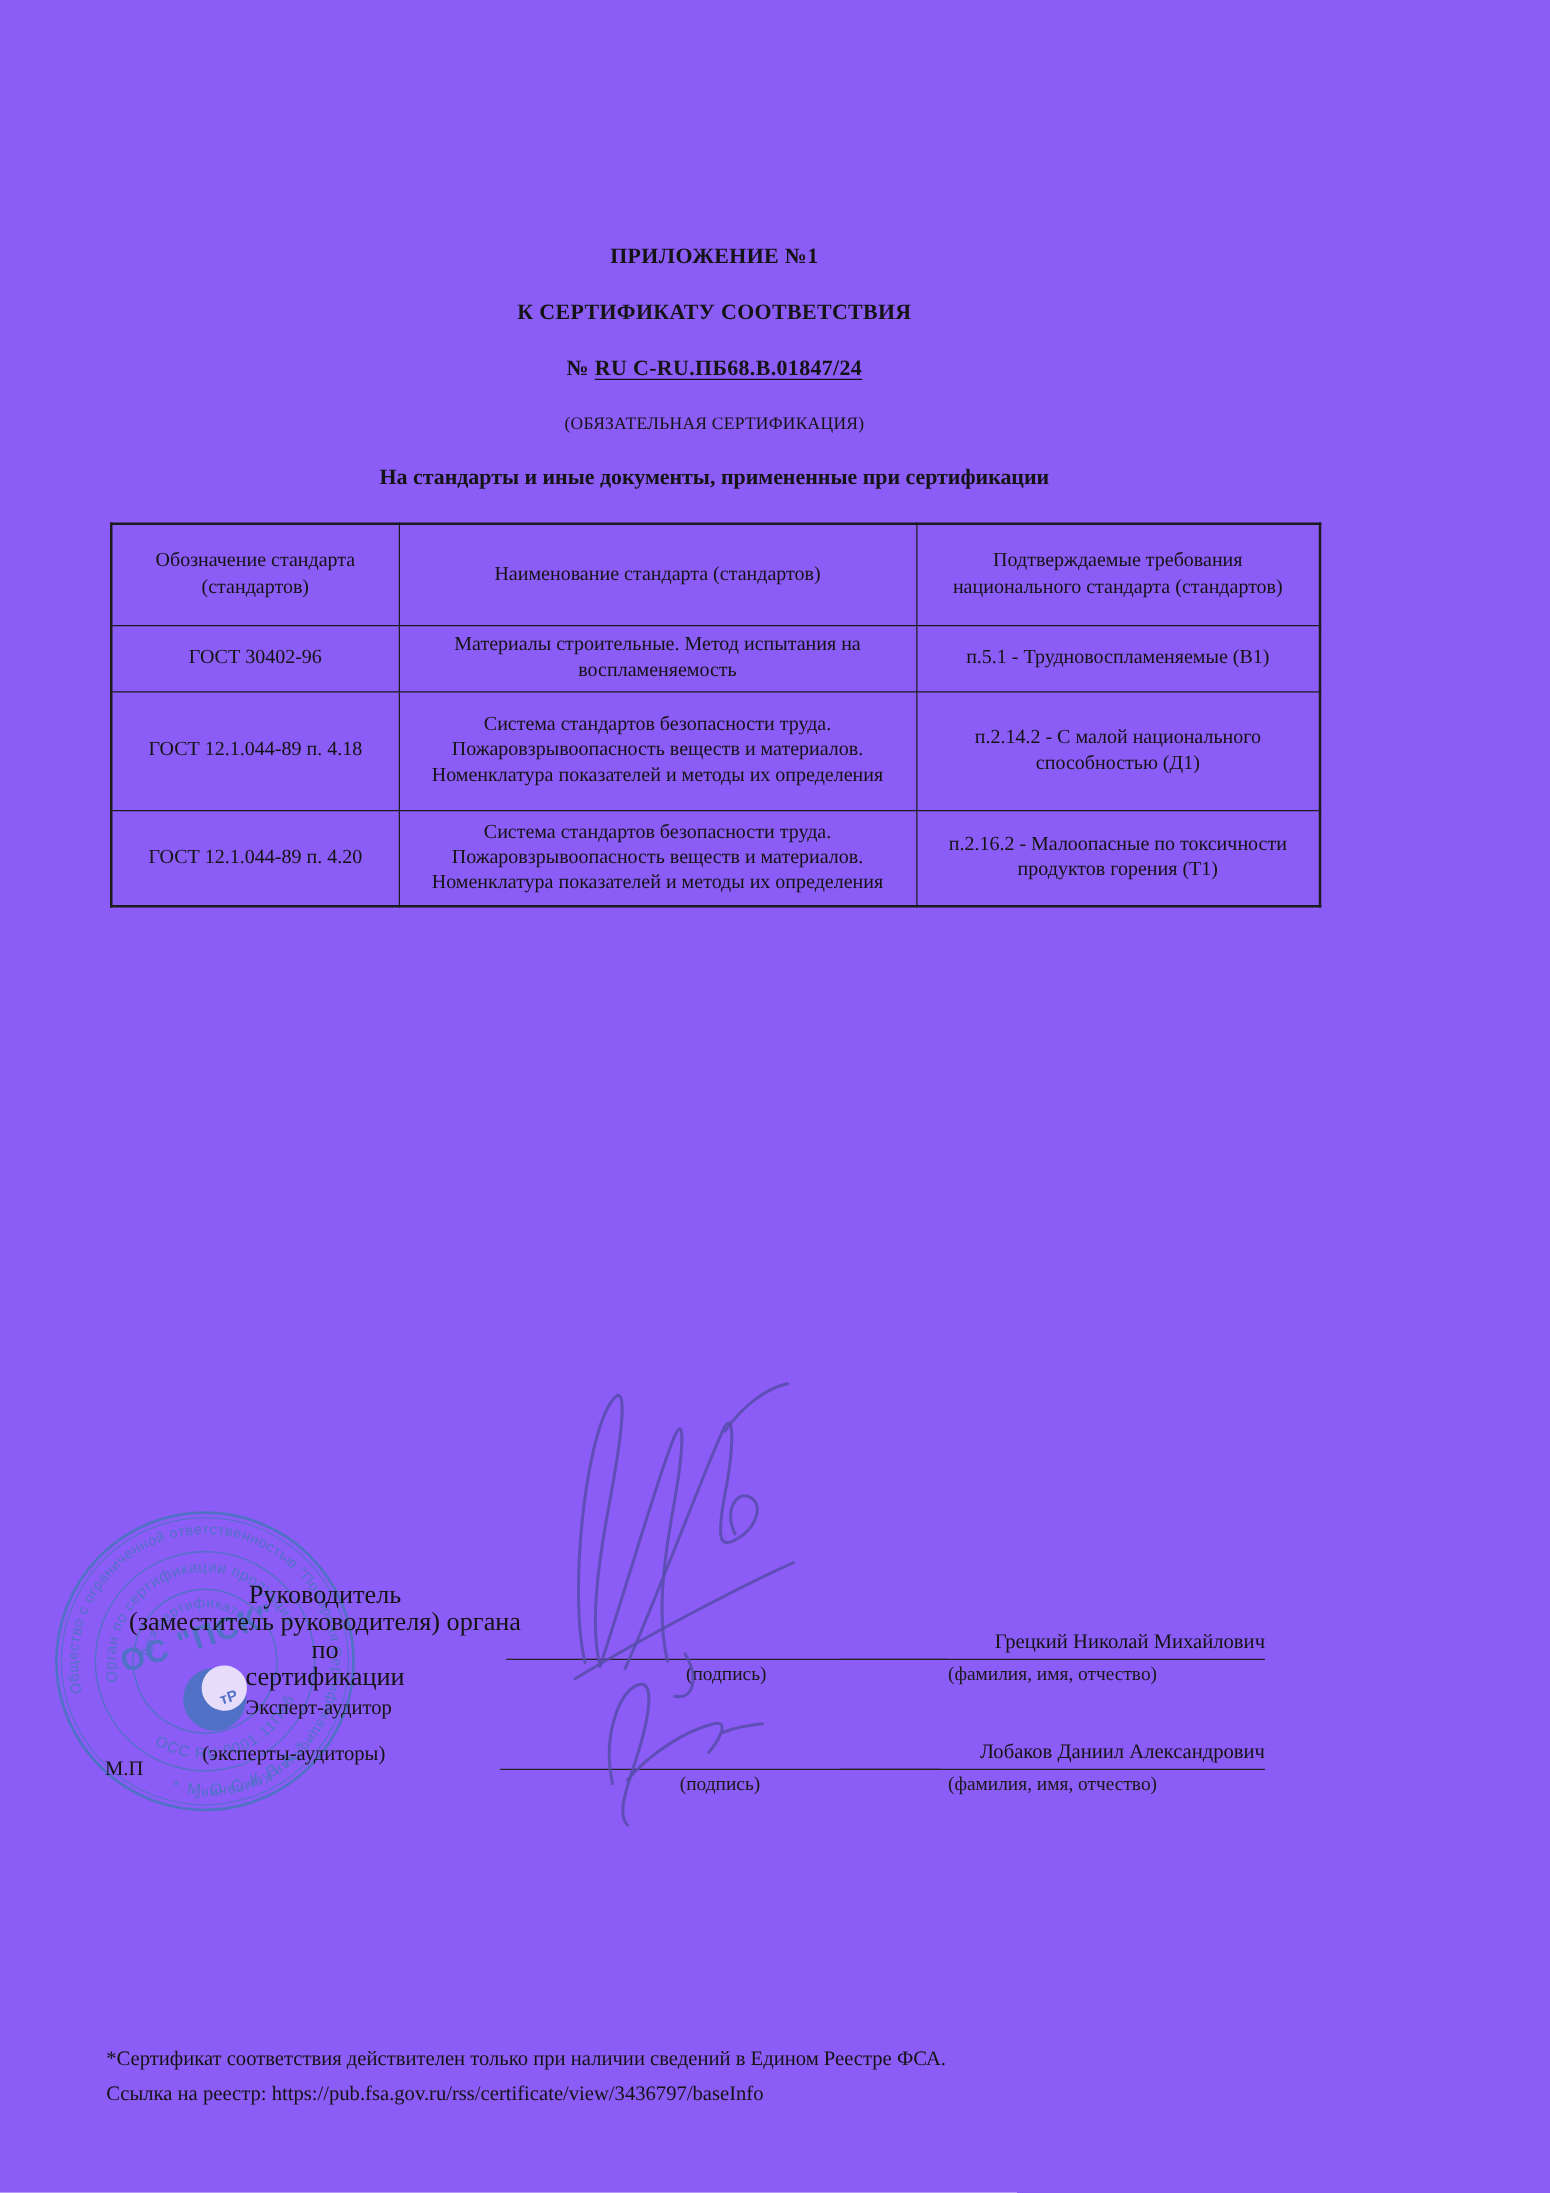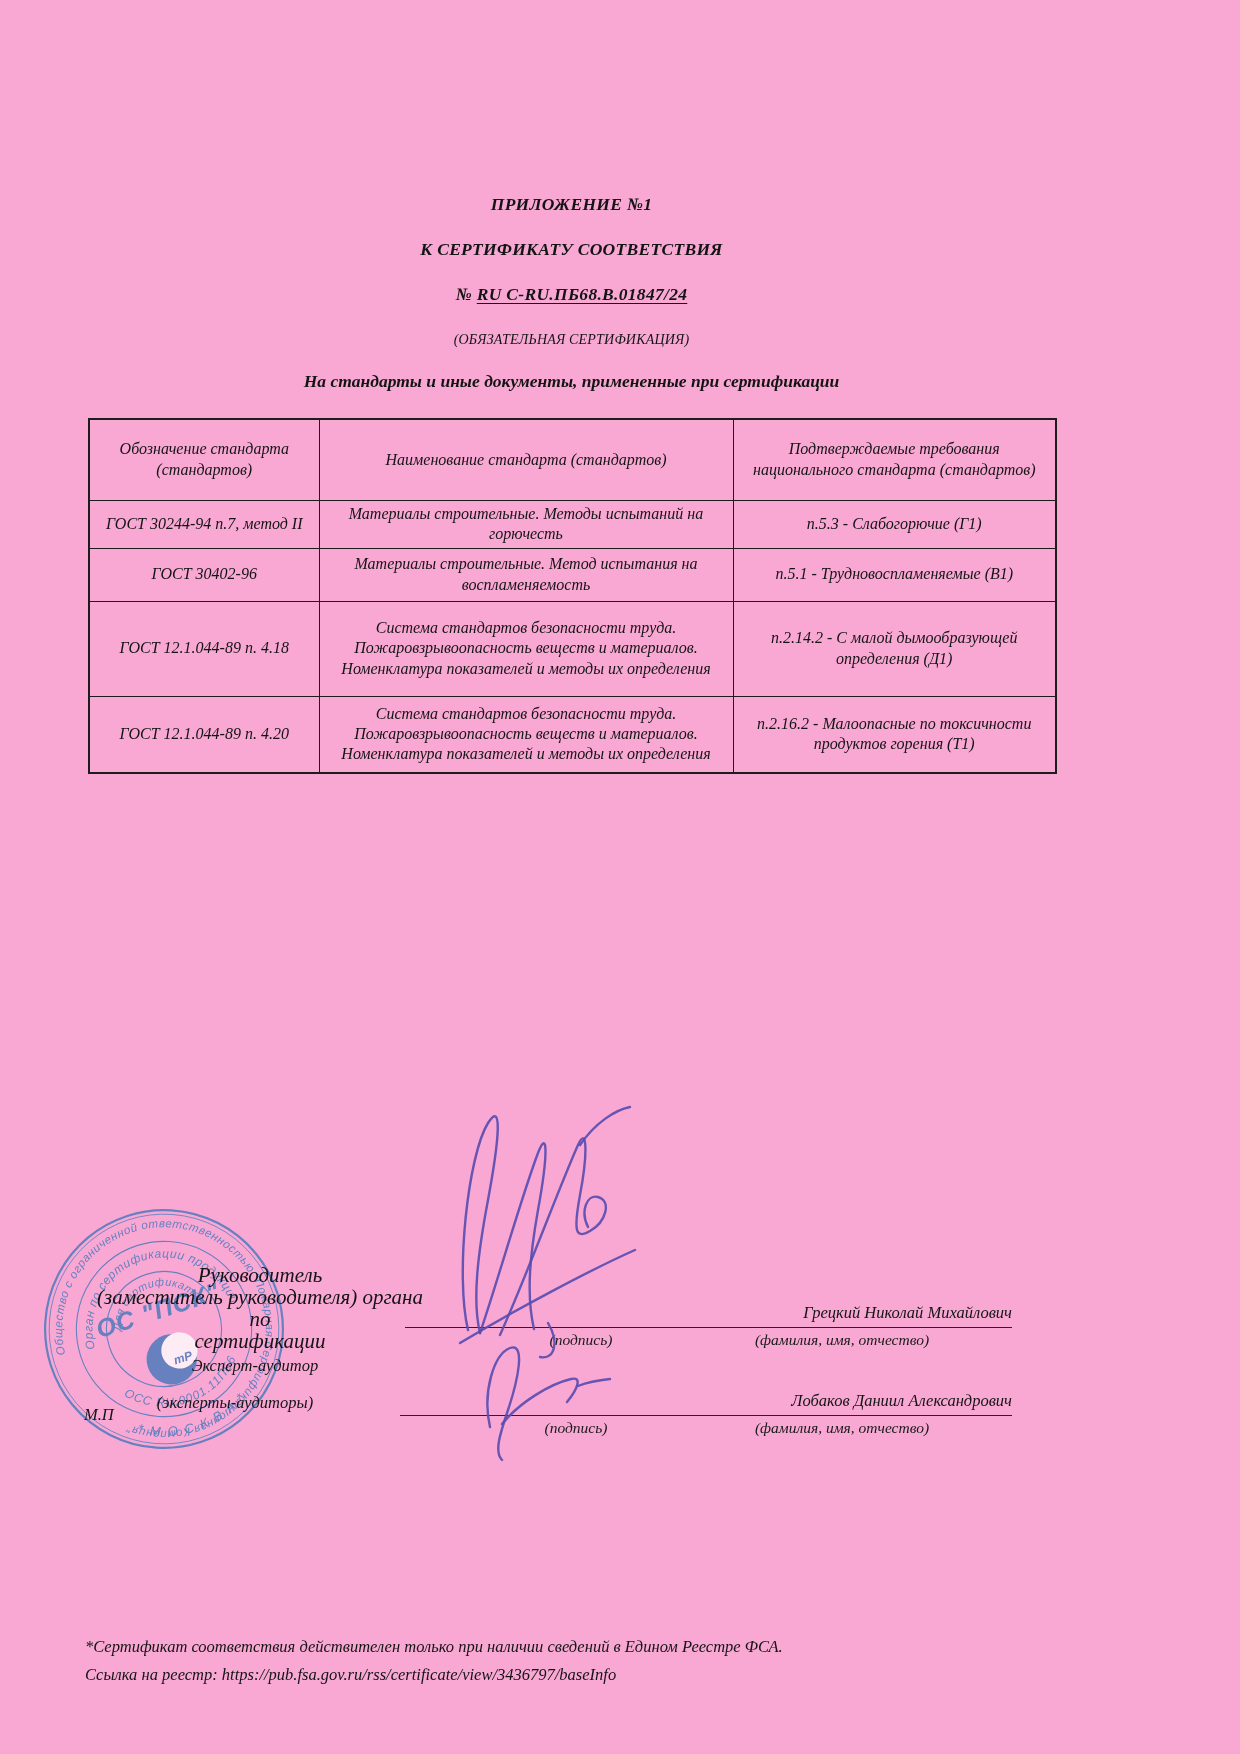--- a/index.html
+++ b/index.html
@@ -4,21 +4,21 @@
 <style>
   html,body{margin:0;padding:0;}
   body{
     width:1240px;height:1754px;
     background:#ffffff;
     font-family:"Liberation Serif", serif;
     color:#141414;
     position:relative;
     overflow:hidden;
   }
-  .page{position:absolute;inset:0;background:#f9a8d4;font-style:italic;}
+  .page{position:absolute;inset:0;background:#8b5cf6;}
   .hdr{position:absolute;left:88px;width:967px;text-align:center;}
   .t1{top:194px;font-size:17.5px;font-weight:bold;letter-spacing:.3px;}
   .t2{top:239px;font-size:17.5px;font-weight:bold;letter-spacing:.3px;}
   .t3{top:284px;font-size:17.5px;font-weight:bold;letter-spacing:.3px;}
   .t3 .u{text-decoration:underline;text-underline-offset:3px;}
   .t4{top:332px;font-size:14px;letter-spacing:.2px;}
   .t5{top:371px;font-size:17.5px;font-weight:bold;}
   table.std{
     position:absolute;left:88px;top:418px;width:967px;
     border-collapse:collapse;table-layout:fixed;
@@ -81,34 +81,29 @@
         <col class="c1">
         <col class="c2">
         <col class="c3">
       </colgroup>
     <tbody>
       <tr class="h">
         <td>Обозначение стандарта (стандартов)</td>
         <td>Наименование стандарта (стандартов)</td>
         <td>Подтверждаемые требования национального стандарта (стандартов)</td>
       </tr>
-      <tr class="r1">
-        <td>ГОСТ 30244-94 п.7, метод II</td>
-        <td>Материалы строительные. Методы испытаний на горючесть</td>
-        <td>п.5.3 - Слабогорючие (Г1)</td>
-      </tr>
       <tr class="r2">
         <td>ГОСТ 30402-96</td>
         <td>Материалы строительные. Метод испытания на воспламеняемость</td>
         <td>п.5.1 - Трудновоспламеняемые (В1)</td>
       </tr>
       <tr class="r3">
         <td>ГОСТ 12.1.044-89 п. 4.18</td>
         <td>Система стандартов безопасности труда. Пожаровзрывоопасность веществ и материалов. Номенклатура показателей и методы их определения</td>
-        <td>п.2.14.2 - С малой дымообразующей определения (Д1)</td>
+        <td>п.2.14.2 - С малой национального способностью (Д1)</td>
       </tr>
       <tr class="r4">
         <td>ГОСТ 12.1.044-89 п. 4.20</td>
         <td>Система стандартов безопасности труда. Пожаровзрывоопасность веществ и материалов. Номенклатура показателей и методы их определения</td>
         <td>п.2.16.2 - Малоопасные по токсичности продуктов горения (Т1)</td>
       </tr>
     </tbody>
   </table>
 
   <svg class="stamp" viewBox="0 0 270 270">

